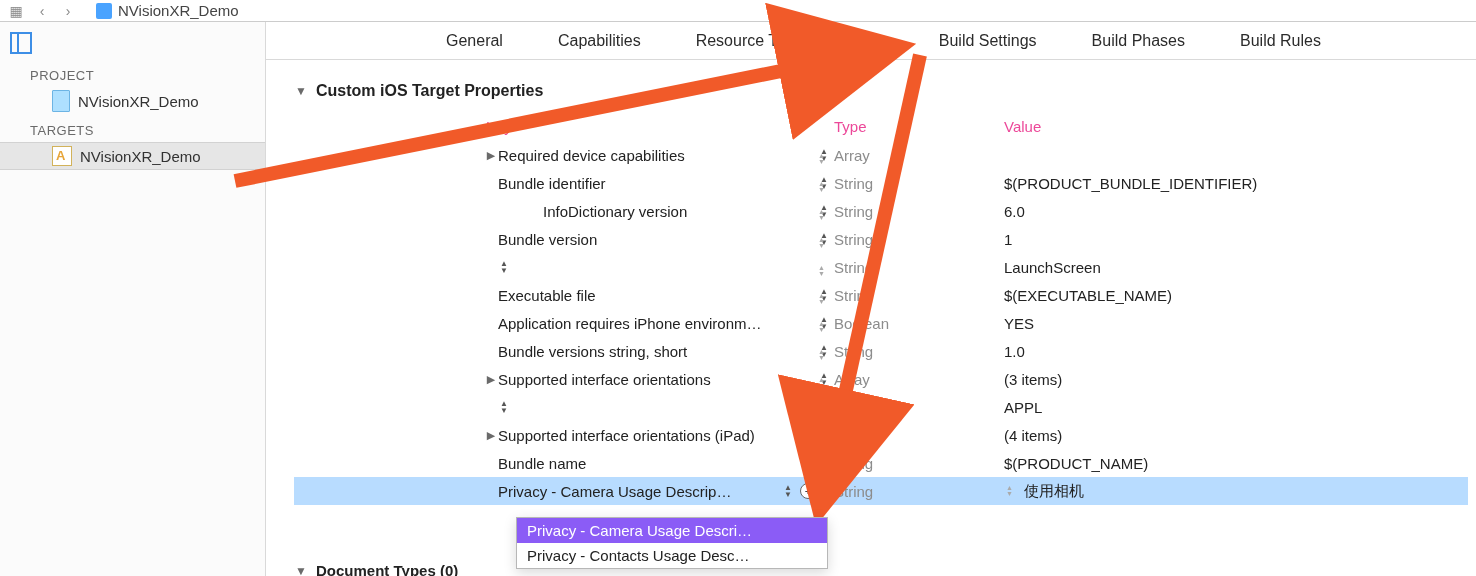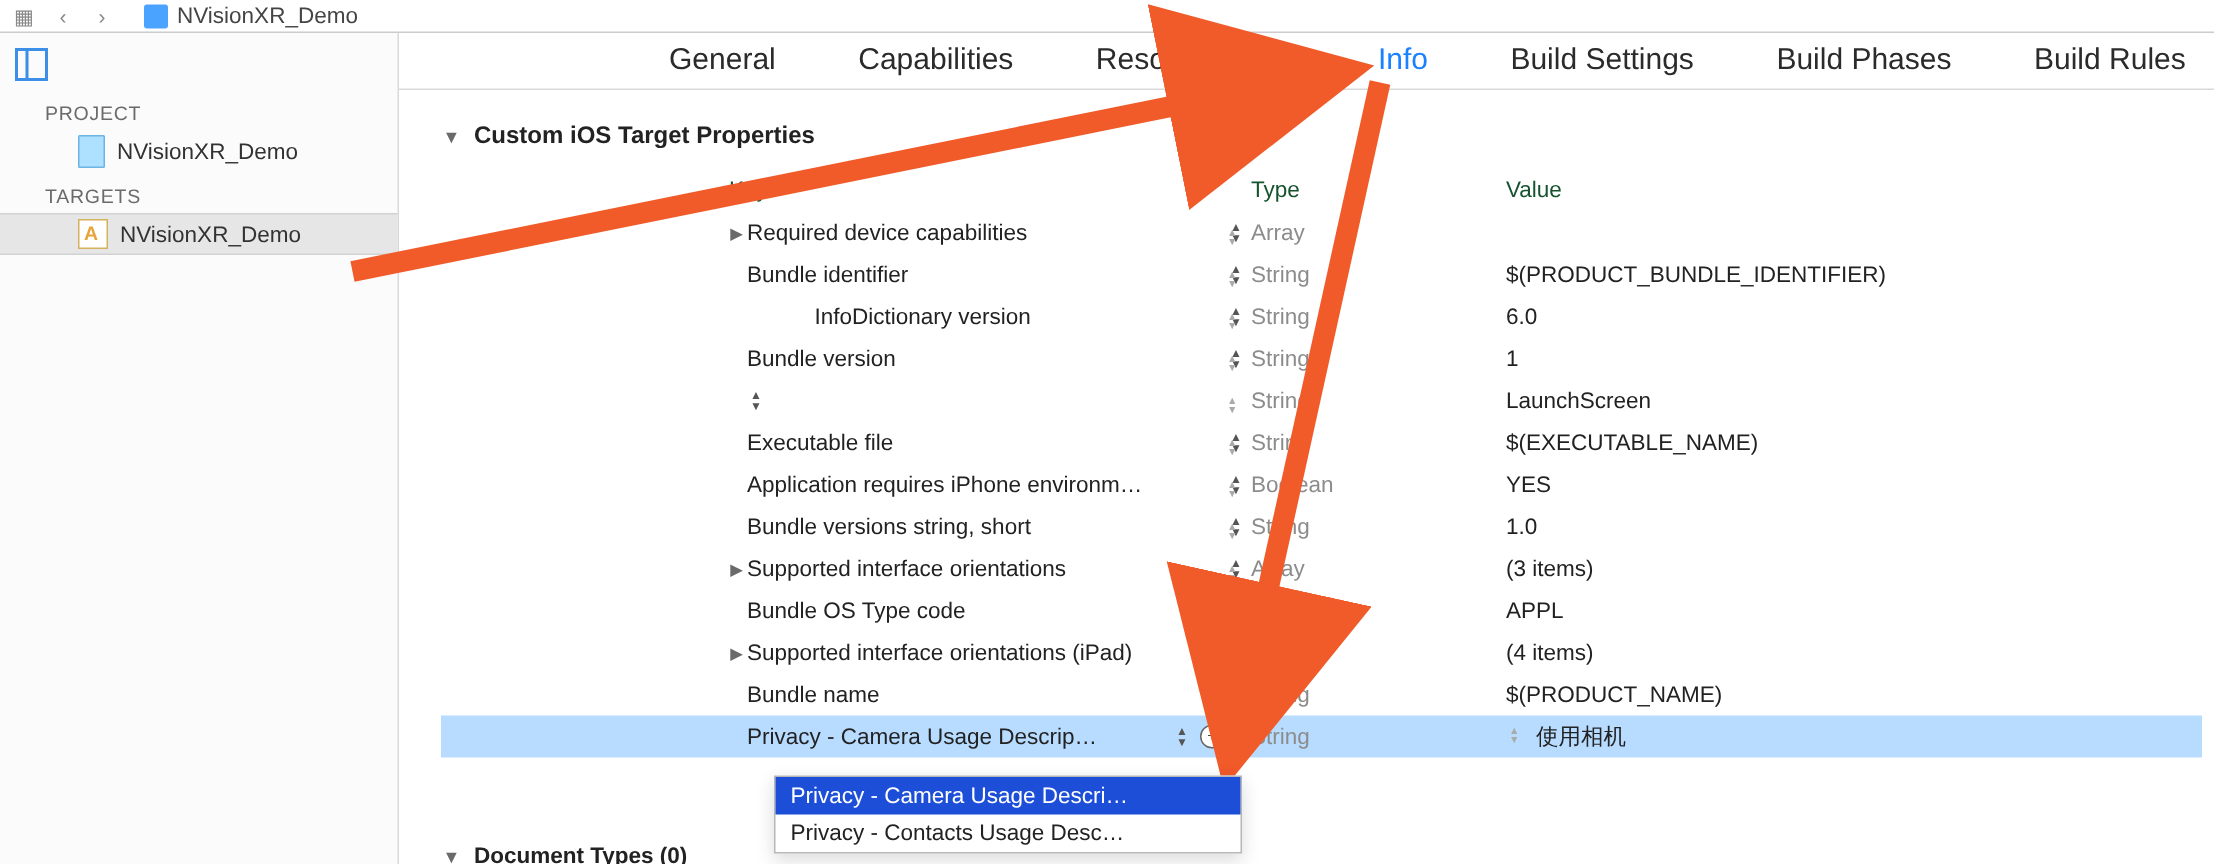--- a/index.html
+++ b/index.html
@@ -13,46 +13,46 @@
   .sidebar-head { display:flex; align-items:center; padding:4px 10px 6px; }
   .panel-icon { width:22px; height:22px; border:2px solid #3d8ee6; display:inline-block; position:relative; }
   .panel-icon::after { content:""; position:absolute; top:0; bottom:0; left:5px; width:2px; background:#3d8ee6; }
   .side-label { font-size:13px; letter-spacing:0.5px; color:#6a6a6a; padding:8px 30px 4px; }
   .side-item { display:flex; align-items:center; gap:8px; padding:4px 14px 4px 52px; font-size:15px; color:#323232; height:28px; }
   .side-item.sel { background:#e6e6e6; border-top:1px solid #d2d2d2; border-bottom:1px solid #d2d2d2; }
   .blue-icon { width:18px; height:22px; display:inline-block; background:#aee0ff; border:1px solid #6cb4e4; border-radius:1px; position:relative; }
   .app-icon { width:20px; height:20px; border:1px solid #d2b25a; background:#fff; position:relative; }
   .app-icon::after { content:"A"; color:#e7a539; font-size:13px; font-weight:bold; position:absolute; left:3px; top:1px; }
   .main { flex:1; overflow:hidden; position:relative; }
-  .tabs { display:flex; align-items:center; height:38px; border-bottom:1px solid #d9d9d9; padding-left:180px; gap:55px; font-size:20px; color:#2b2b2b; }
+  .tabs { display:flex; align-items:center; height:38px; border-bottom:1px solid #d9d9d9; padding-left:180px; gap:55px; font-size:16px; color:#2b2b2b; }
   .tabs .tab { cursor:pointer; }
   .tabs .tab.active { color:#1a82ff; }
   .section { padding:22px 8px 0 28px; }
   .sec-head { display:flex; align-items:center; gap:8px; font-weight:700; font-size:16px; }
   .disclosure { font-size:12px; color:#6a6a6a; width:14px; text-align:center; }
   .grid { margin-top:14px; }
-  .hdr-row { display:flex; color:#14532d; font-size:15px; padding:4px 0 6px; }
+  .hdr-row { display:flex; color:#ec4899; font-size:15px; padding:4px 0 6px; }
   .col-k { width:540px; padding-left:192px; }
   .col-t { width:170px; }
   .col-v { flex:1; }
   .row { display:flex; align-items:center; height:28px; font-size:15px; position:relative; }
   .row .k { width:540px; display:flex; align-items:center; padding-left:190px; white-space:nowrap; overflow:hidden; }
   .row .k .tri { width:14px; text-align:center; color:#6a6a6a; font-size:11px; }
   .row .t { width:170px; color:#8c8c8c; position:relative; }
   .row .v { flex:1; color:#222; display:flex; align-items:center; gap:4px; }
   .stepper { display:flex; flex-direction:column; width:12px; color:#555; font-size:8px; line-height:7px; margin:0 2px; }
   .stepper.sm { font-size:7px; line-height:6px; color:#aaa; }
   .row.sel { background:#b8dcff; }
   .row.sel .k, .row.sel .v { }
   .row.sel .btns { display:flex; gap:2px; }
   .btns { display:none; margin-left:2px; }
   .rbtn { width:16px; height:16px; border-radius:50%; border:1px solid #666; display:flex; align-items:center; justify-content:center; font-size:11px; background:#fff; color:#444; }
   .dropdown { position:absolute; left:516px; top:517px; width:312px; border:1px solid #b7b7b7; background:#fff; box-shadow:0 4px 12px rgba(0,0,0,0.15); z-index:5; }
   .dd-item { padding:4px 10px; font-size:15px; white-space:nowrap; overflow:hidden; text-overflow:ellipsis; }
-  .dd-item.sel { background:#1d4ed8; color:#fff; }
+  .dd-item.sel { background:#8b5cf6; color:#fff; }
   .doc-types { position:absolute; left:28px; top:540px; display:flex; align-items:center; gap:8px; font-weight:700; }
   .arrow-svg { position:absolute; pointer-events:none; z-index:3; }
 </style>
 </head>
 <body>
 
 <div class="toolbar">
   <span class="tb-icon">▦</span>
   <span class="tb-icon">‹</span>
   <span class="tb-icon">›</span>
@@ -248,21 +248,20 @@
                   <span>▲</span>
                   <span>▼</span>
                 </span></div>
               <div class="v">
                 <span>(3 items)</span>
               </div>
             </div>
             <div class="row">
               <div class="k">
                 <span class="tri"></span>
-                <span style="overflow:hidden;text-overflow:ellipsis;flex:1;">Bundle OS Type code</span>
                 <span class="stepper">
                   <span>▲</span>
                   <span>▼</span>
                 </span>
               </div>
               <div class="t"><span>String</span><span class="stepper sm" style="position:absolute;left:-18px;top:6px">
                   <span>▲</span>
                   <span>▼</span>
                 </span></div>
               <div class="v">

